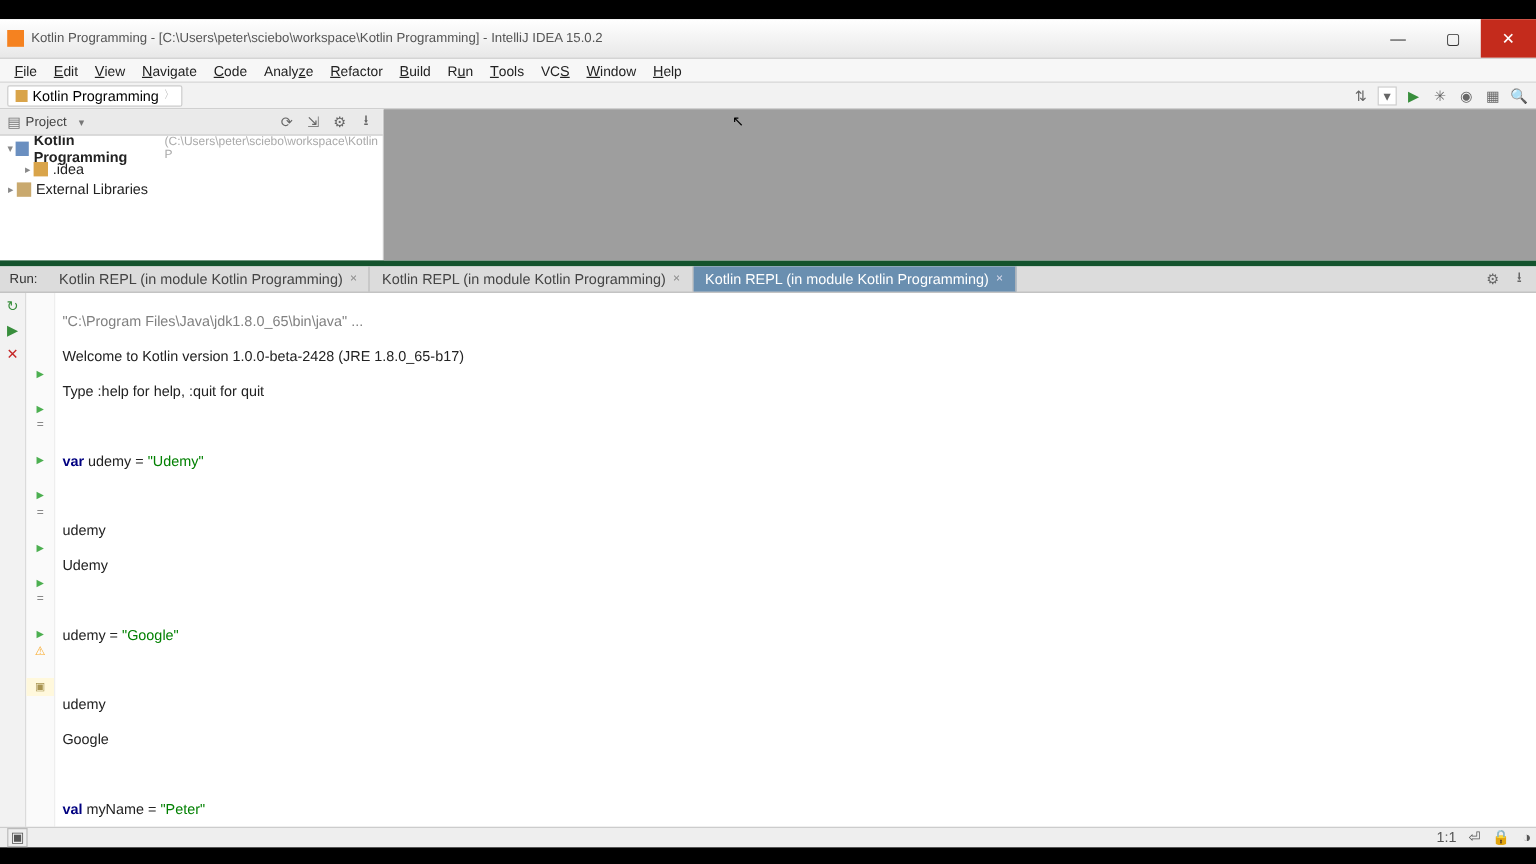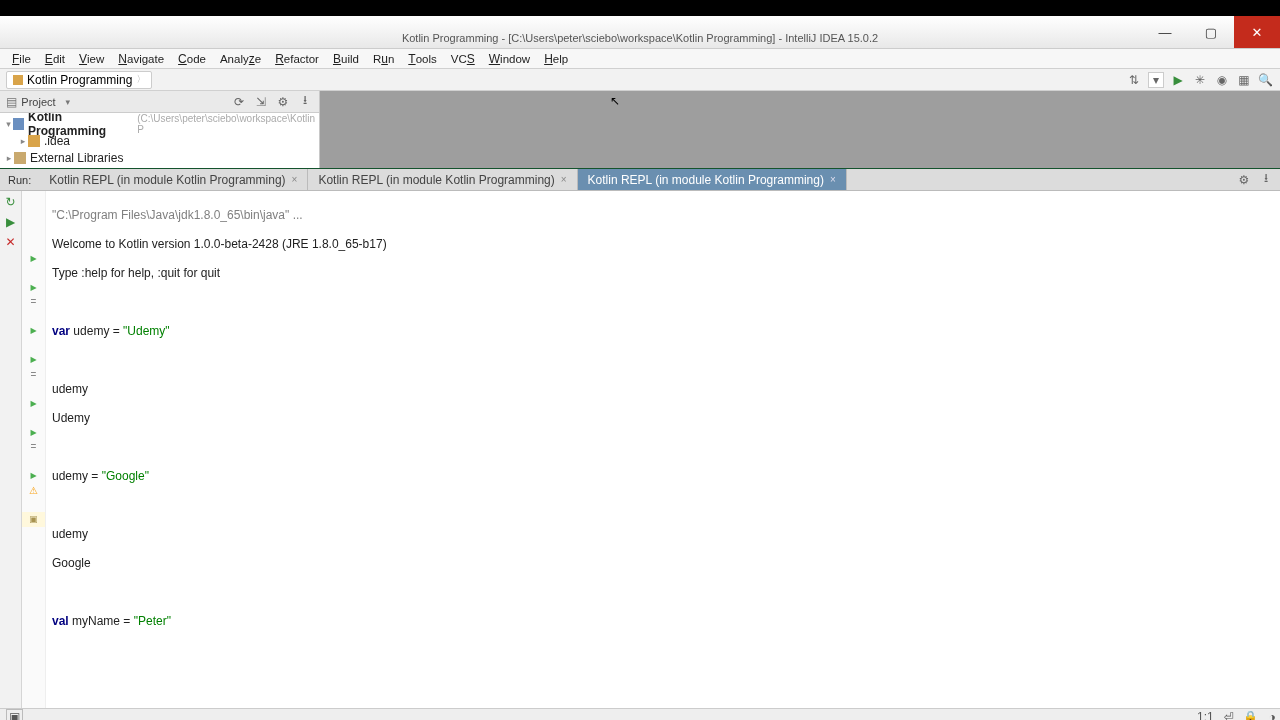--- a/index.html
+++ b/index.html
@@ -1,18 +1,18 @@
 <!DOCTYPE html>
 <html><head>
 <meta charset="utf-8">
 <style>
 * { margin: 0; padding: 0; box-sizing: border-box; font-family: "Segoe UI", Tahoma, sans-serif; font-size: 12px; }
 body { background: #000; width: 1280px; height: 720px; overflow: hidden; position: relative; }
 .app-window { position: absolute; top: 16px; left: 0; width: 1280px; height: 690px; background: #f0f0f0; display: flex; flex-direction: column; }
-.titlebar { height: 21px; background: linear-gradient(#fff,#e8e8e8); border-bottom: 1px solid #ccc; display: flex; align-items: center; padding: 16px 6px; position: relative; flex-direction: column; }
+.titlebar { height: 21px; background: linear-gradient(#fff,#e8e8e8); border-bottom: 1px solid #ccc; display: flex; align-items: center; padding: 16px 6px; position: relative; }
 .titlebar .app-icon { width: 14px; height: 14px; background: #f58220; margin-right: 6px; }
 .titlebar .title-text { font-size: 11px; color: #555; }
 .win-controls { position: absolute; right: 0; top: 0; height: 100%; display: flex; }
 .win-btn { width: 46px; height: 100%; display: flex; align-items: center; justify-content: center; font-size: 13px; color: #333; }
 .win-btn.close { background: #c42b1c; color: #fff; }
 .menubar { height: 20px; background: #f7f7f7; border-bottom: 1px solid #d0d0d0; display: flex; align-items: center; padding: 0 6px; gap: 2px; }
 .menu-item { padding: 0 6px; font-size: 11.5px; color: #222; cursor: default; }
 .menu-item u { text-decoration: underline; }
 .breadcrumb-bar { height: 22px; background: #f2f2f2; border-bottom: 1px solid #d0d0d0; display: flex; align-items: center; padding: 0 6px; position: relative; }
 .breadcrumb-item { display: flex; align-items: center; gap: 4px; padding: 0 6px; height: 18px; border: 1px solid #ccc; border-radius: 2px; background: #fff; font-size: 11px; }
@@ -31,21 +31,21 @@
 .tree-row .ic { width: 12px; height: 12px; margin-right: 4px; }
 .ic.folder { background: #d9a44a; }
 .ic.module { background: #6a8fc0; }
 .ic.file { background: #a5c8e0; }
 .ic.lib { background: #c9a96e; }
 .tree-row .bold { font-weight: bold; }
 .tree-row .path-hint { color: #aaa; margin-left: 4px; font-size: 10px; }
 .indent-1 { padding-left: 18px; }
 .editor-placeholder { flex: 1; background: #9e9e9e; position: relative; }
 .cursor-arrow { position: absolute; top: 3px; left: 290px; font-size: 12px; color: #000; }
-.run-panel { height: 540px; background: #fff; border-top: 1px solid #14532d; display: flex; flex-direction: column; }
+.run-panel { height: 472px; background: #fff; border-top: 5px solid #14532d; display: flex; flex-direction: column; }
 .run-header { height: 22px; background: #dcdcdc; border-bottom: 1px solid #bbb; display: flex; align-items: center; position: relative; }
 .run-label { padding: 0 8px; font-size: 11px; color: #333; }
 .run-tabs { display: flex; height: 100%; }
 .run-tab { padding: 0 10px; display: flex; align-items: center; font-size: 10.5px; color: #444; border-right: 1px solid #bbb; height: 100%; }
 .run-tab.active { background: #6a8fb0; color: #fff; }
 .run-tab .xclose { margin-left: 6px; color: #888; font-size: 10px; }
 .run-tab.active .xclose { color: #dde; }
 .run-right-icons { position: absolute; right: 6px; display: flex; gap: 6px; }
 .run-body { flex: 1; display: flex; min-height: 0; }
 .run-gutter-left { width: 22px; background: #f2f2f2; border-right: 1px solid #d5d5d5; display: flex; flex-direction: column; align-items: center; padding-top: 4px; gap: 6px; }

